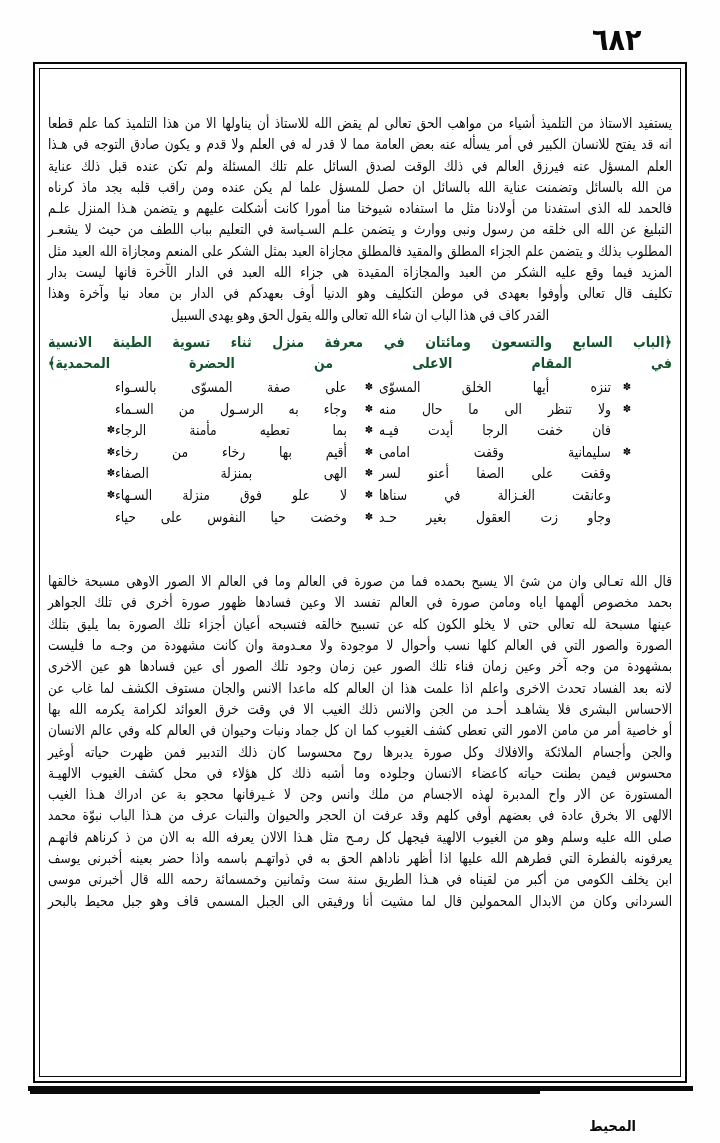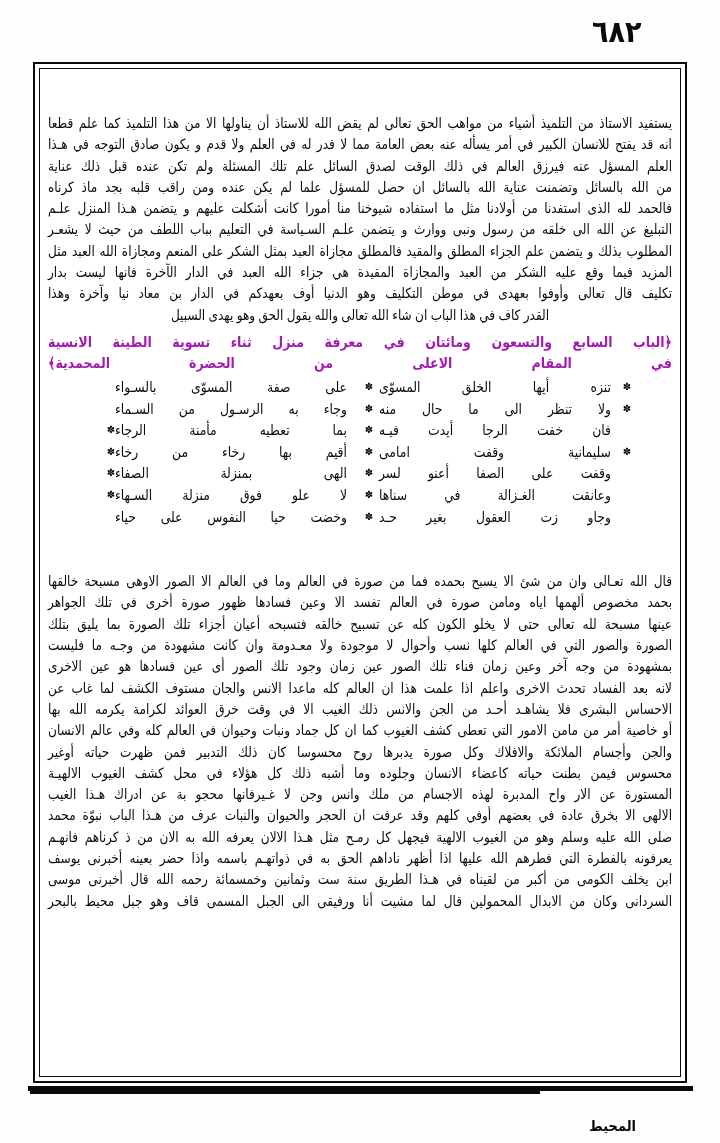--- a/index.html
+++ b/index.html
@@ -19,21 +19,21 @@
 
   .page {
     position: absolute;
     inset: 0;
     background: #fefefe;
   }
 
   
   .folio {
     position: absolute;
-    top: 16px;
+    top: 24px;
     left: 0;
     right: 0;
     height: 34px;
     direction: rtl;
   }
   .folio-num {
     position: absolute;
     top: 0px;
     left: 592px;
     font-family: "DejaVu Sans", sans-serif;
@@ -130,21 +130,21 @@
 
   
   .heading {
     direction: rtl;
     text-align: center;
     font-family: "DejaVu Sans", sans-serif;
     font-size: 12.6px;
     line-height: 21.5px;
     font-weight: 700;
     letter-spacing: -0.3px;
-    color: #a21caf;
+    color: #14532d;
     margin-top: 3px;
   }
   .heading .hl {
     display: block;
     transform: scaleY(1.16);
     height: 21.5px;
   }
 
   
   .poem {

